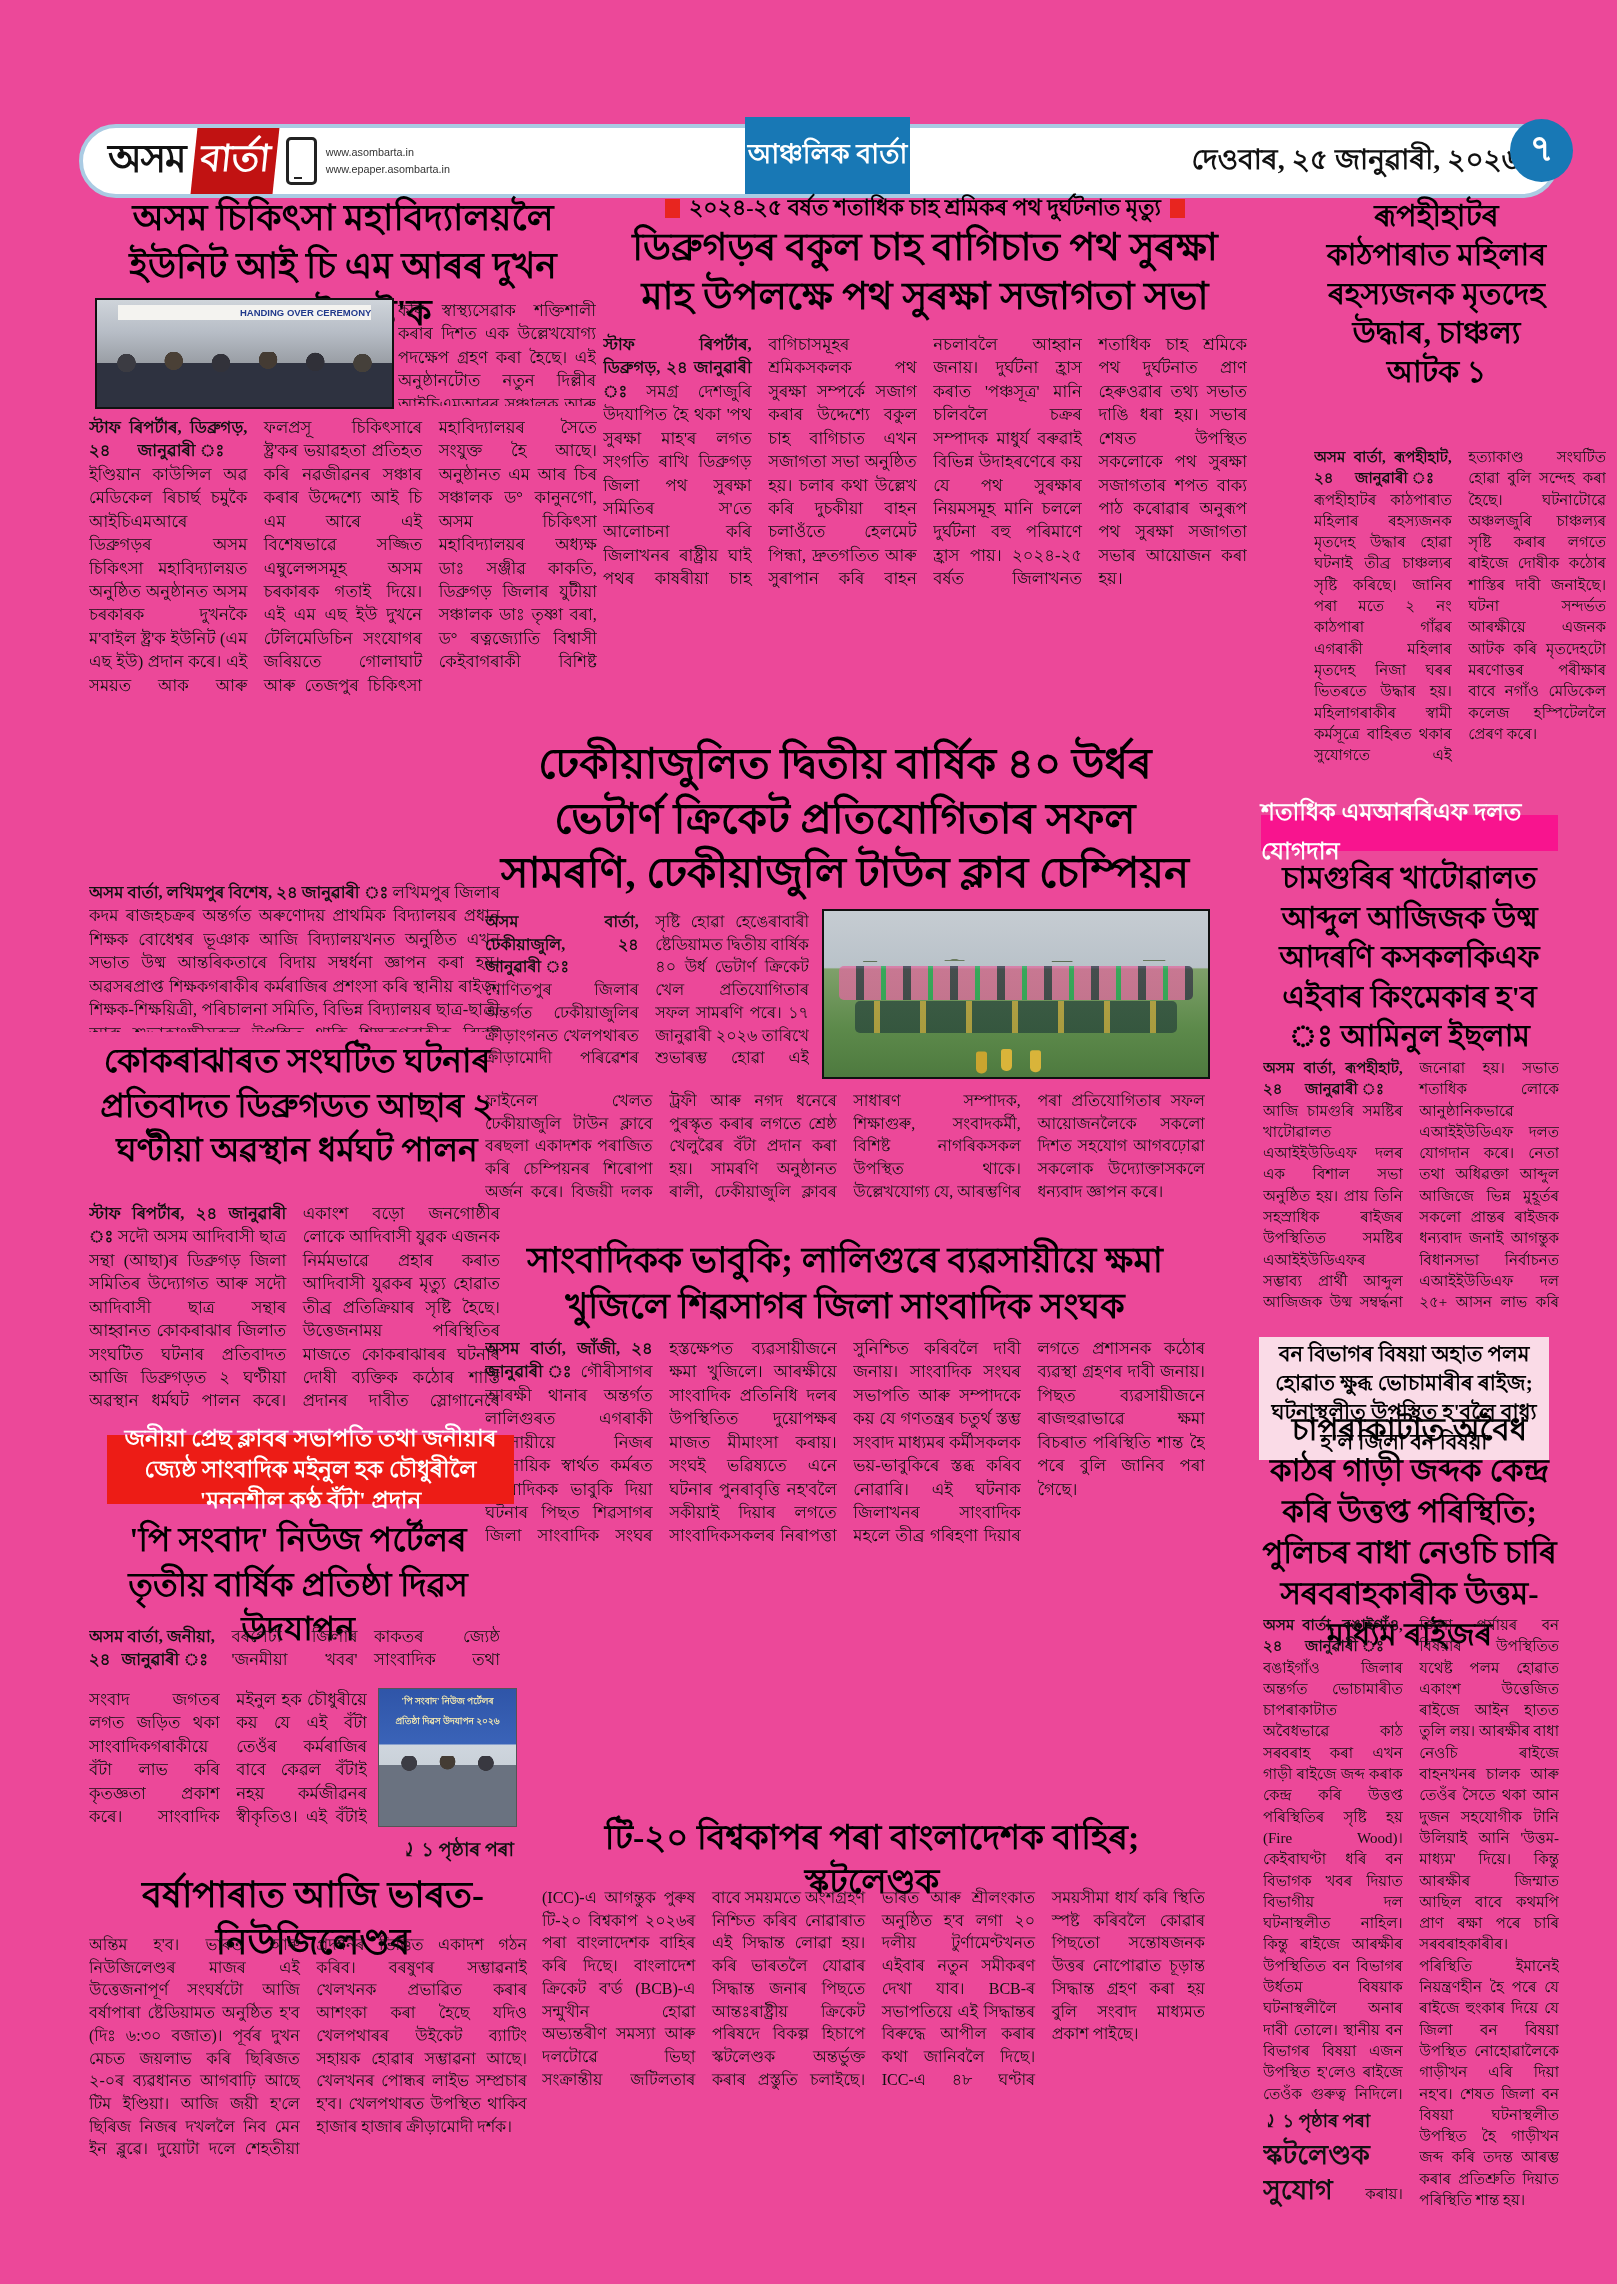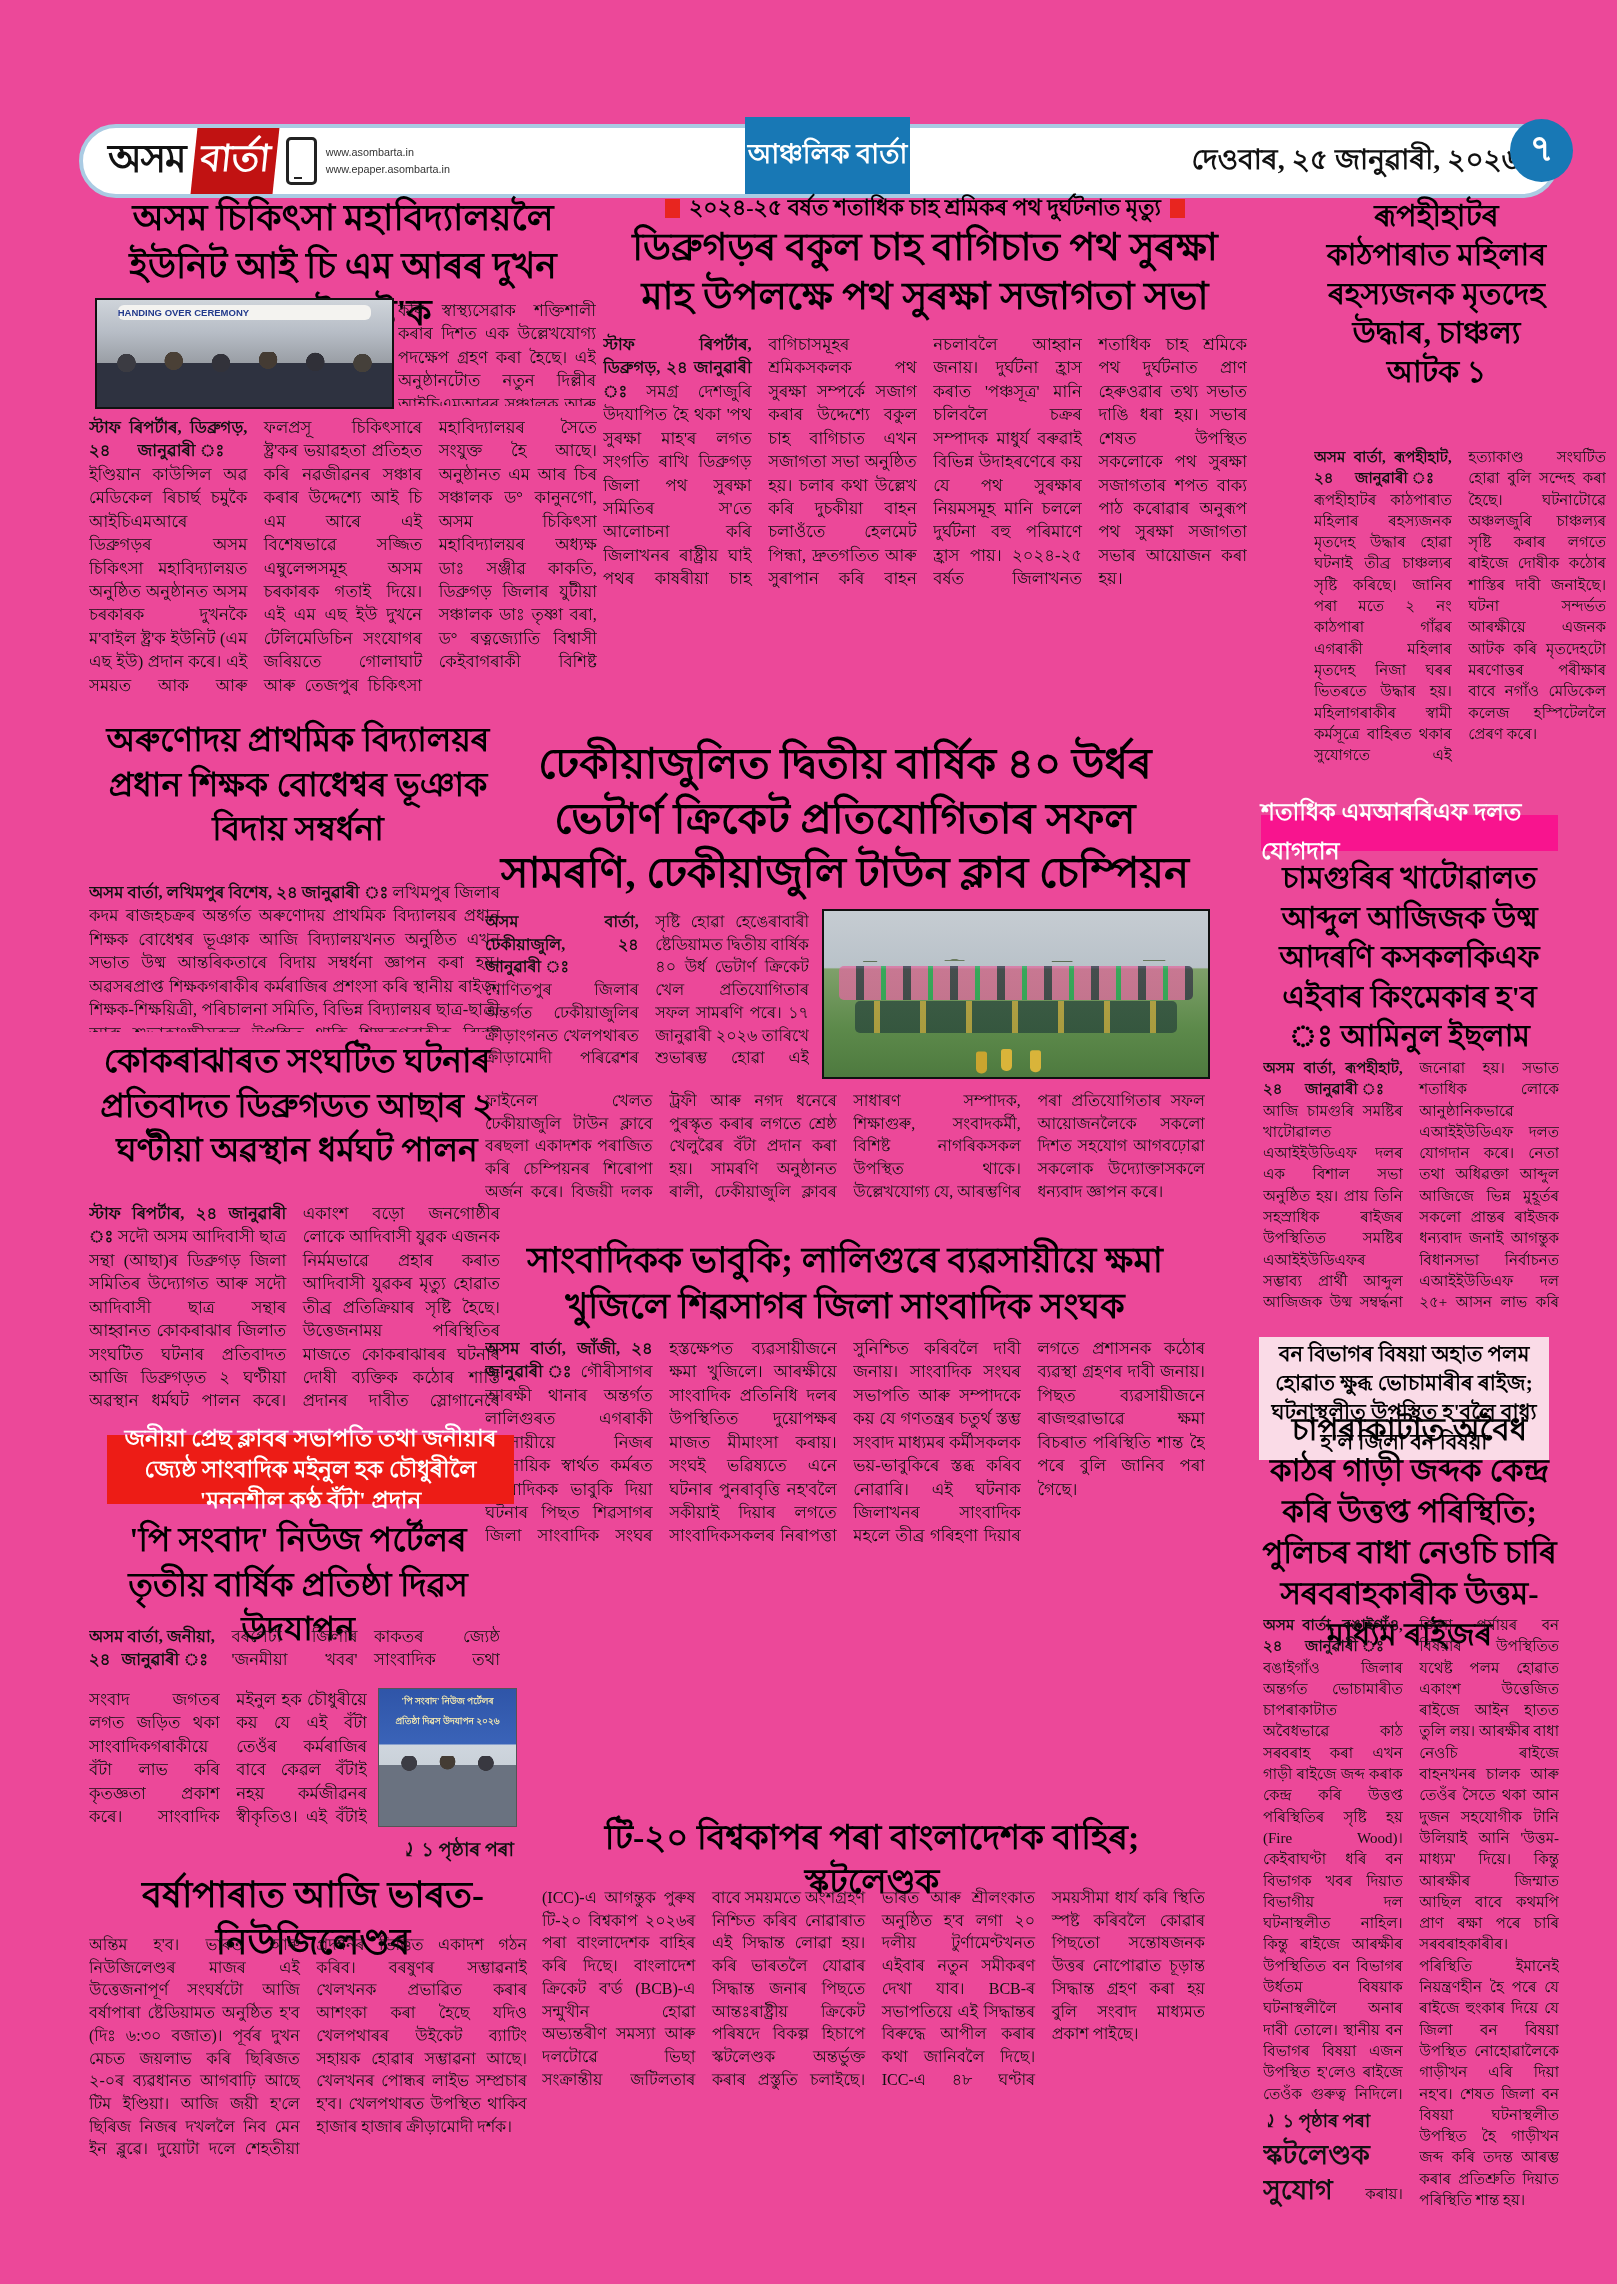--- a/index.html
+++ b/index.html
@@ -26,21 +26,21 @@
           display:flex;align-items:center;justify-content:center;font-size:27px;font-weight:bold;text-align:center;}
   .mh-date{right:133px;top:138px;font-size:28px;font-weight:bold;position:absolute;}
   .mh-page{left:1510px;top:119px;width:63px;height:63px;border-radius:50%;background:#1878b5;color:#fff;
            display:flex;align-items:center;justify-content:center;font-size:37px;font-weight:bold;}
 
   
   .a1h{left:89px;top:195px;width:508px;font-size:36px;line-height:1.32;}
   .ph1{left:95px;top:298px;width:295px;height:107px;border:2.5px solid #111;
        background:linear-gradient(180deg,#cfd4da 0%,#b7bdc6 30%,#8e9298 70%,#5b5f66 100%);overflow:hidden;}
   .ph1 .banner{margin:5px auto 0;width:86%;background:#f4f3f0;color:#223a8c;font-family:"Liberation Sans",sans-serif;
-       font-weight:bold;font-size:9.5px;text-align:left;padding:1.9px 0;border-radius:6px;}
+       font-weight:bold;font-size:9.5px;text-align:right;padding:1.9px 0;}
   .ph1 .people{position:absolute;bottom:0;left:0;width:100%;height:55px;
        background:radial-gradient(circle at 10% 20%,#3b3b42 0 9px,transparent 9.5px),
                   radial-gradient(circle at 26% 16%,#4a4036 0 9px,transparent 9.5px),
                   radial-gradient(circle at 42% 20%,#32323a 0 9px,transparent 9.5px),
                   radial-gradient(circle at 58% 14%,#443b33 0 9px,transparent 9.5px),
                   radial-gradient(circle at 74% 18%,#303038 0 9px,transparent 9.5px),
                   radial-gradient(circle at 90% 20%,#45403a 0 9px,transparent 9.5px),
                   linear-gradient(180deg,transparent 0 11.4px,#2e3240 11.4px);}
   .a1side{left:398px;top:299px;width:198px;height:107px;}
   .a1body{left:89px;top:416px;width:508px;height:287px;}
@@ -188,21 +188,20 @@
 
   <div class="abs hl a5h">সাংবাদিকক ভাবুকি; লালিগুৰে ব্যৱসায়ীয়ে ক্ষমা খুজিলে শিৱসাগৰ জিলা সাংবাদিক সংঘক</div>
   <div class="abs bt cols4 a5body">
     <b>অসম বাৰ্তা, জাঁজী, ২৪ জানুৱাৰী ঃ</b>
     <span>গৌৰীসাগৰ আৰক্ষী থানাৰ অন্তৰ্গত লালিগুৰত এগৰাকী ব্যৱসায়ীয়ে নিজৰ ব্যৱসায়িক স্বাৰ্থত কৰ্মৰত সাংবাদিকক ভাবুকি দিয়া ঘটনাৰ পিছত শিৱসাগৰ জিলা সাংবাদিক সংঘৰ হস্তক্ষেপত ব্যৱসায়ীজনে ক্ষমা খুজিলে। আৰক্ষীয়ে সাংবাদিক প্ৰতিনিধি দলৰ উপস্থিতিত দুয়োপক্ষৰ মাজত মীমাংসা কৰায়। সংঘই ভৱিষ্যতে এনে ঘটনাৰ পুনৰাবৃত্তি নহ'বলৈ সকীয়াই দিয়াৰ লগতে সাংবাদিকসকলৰ নিৰাপত্তা সুনিশ্চিত কৰিবলৈ দাবী জনায়। সাংবাদিক সংঘৰ সভাপতি আৰু সম্পাদকে কয় যে গণতন্ত্ৰৰ চতুৰ্থ স্তম্ভ সংবাদ মাধ্যমৰ কৰ্মীসকলক ভয়-ভাবুকিৰে স্তব্ধ কৰিব নোৱাৰি। এই ঘটনাক জিলাখনৰ সাংবাদিক মহলে তীব্ৰ গৰিহণা দিয়াৰ লগতে প্ৰশাসনক কঠোৰ ব্যৱস্থা গ্ৰহণৰ দাবী জনায়। পিছত ব্যৱসায়ীজনে ৰাজহুৱাভাৱে ক্ষমা বিচৰাত পৰিস্থিতি শান্ত হৈ পৰে বুলি জানিব পৰা গৈছে।</span>
   </div>
 
   <div class="abs hl a6h">টি-২০ বিশ্বকাপৰ পৰা বাংলাদেশক বাহিৰ; স্কটলেণ্ডক</div>
   <div class="abs bt cols4 a6body">(ICC)-এ আগন্তুক পুৰুষ টি-২০ বিশ্বকাপ ২০২৬ৰ পৰা বাংলাদেশক বাহিৰ কৰি দিছে। বাংলাদেশ ক্ৰিকেট ব'ৰ্ড (BCB)-এ সন্মুখীন হোৱা অভ্যন্তৰীণ সমস্যা আৰু দলটোৱে ভিছা সংক্ৰান্তীয় জটিলতাৰ বাবে সময়মতে অংশগ্ৰহণ নিশ্চিত কৰিব নোৱাৰাত এই সিদ্ধান্ত লোৱা হয়। কৰি ভাৰতলৈ যোৱাৰ সিদ্ধান্ত জনাৰ পিছতে আন্তঃৰাষ্ট্ৰীয় ক্ৰিকেট পৰিষদে বিকল্প হিচাপে স্কটলেণ্ডক অন্তৰ্ভুক্ত কৰাৰ প্ৰস্তুতি চলাইছে। ভাৰত আৰু শ্ৰীলংকাত অনুষ্ঠিত হ'ব লগা ২০ দলীয় টুৰ্ণামেণ্টখনত এইবাৰ নতুন সমীকৰণ দেখা যাব। BCB-ৰ সভাপতিয়ে এই সিদ্ধান্তৰ বিৰুদ্ধে আপীল কৰাৰ কথা জানিবলৈ দিছে। ICC-এ ৪৮ ঘণ্টাৰ সময়সীমা ধাৰ্য কৰি স্থিতি স্পষ্ট কৰিবলৈ কোৱাৰ পিছতো সন্তোষজনক উত্তৰ নোপোৱাত চূড়ান্ত সিদ্ধান্ত গ্ৰহণ কৰা হয় বুলি সংবাদ মাধ্যমত প্ৰকাশ পাইছে।</div>
 
-  <div class="abs hl a7h">অৰুণোদয় প্ৰাথমিক বিদ্যালয়ৰ প্ৰধান শিক্ষক বোধেশ্বৰ ভূঞাক বিদায় সম্বৰ্ধনা</div>
   <div class="abs bt a7body">
     <b>অসম বাৰ্তা, লখিমপুৰ বিশেষ, ২৪ জানুৱাৰী ঃ</b>
     <span>লখিমপুৰ জিলাৰ কদম ৰাজহচক্ৰৰ অন্তৰ্গত অৰুণোদয় প্ৰাথমিক বিদ্যালয়ৰ প্ৰধান শিক্ষক বোধেশ্বৰ ভূঞাক আজি বিদ্যালয়খনত অনুষ্ঠিত এখন সভাত উষ্ম আন্তৰিকতাৰে বিদায় সম্বৰ্ধনা জ্ঞাপন কৰা হয়। অৱসৰপ্ৰাপ্ত শিক্ষকগৰাকীৰ কৰ্মৰাজিৰ প্ৰশংসা কৰি স্থানীয় ৰাইজ, শিক্ষক-শিক্ষয়িত্ৰী, পৰিচালনা সমিতি, বিভিন্ন বিদ্যালয়ৰ ছাত্ৰ-ছাত্ৰী আৰু শুভাকাংক্ষীসকল উপস্থিত থাকি শিক্ষকগৰাকীক বিদায় সম্বৰ্ধনা জনোৱা হয়। সভাত শিক্ষকগৰাকীৰ পত্নীকে ধৰি পৰিয়ালবৰ্গকো সম্বৰ্ধনা জনোৱা হয়।</span>
   </div>
 
   <div class="abs hl a8h">কোকৰাঝাৰত সংঘটিত ঘটনাৰ প্ৰতিবাদত ডিব্ৰুগডত আছাৰ ২ ঘণ্টীয়া অৱস্থান ধৰ্মঘট পালন</div>
   <div class="abs bt cols2 a8body">
     <b>স্টাফ ৰিপৰ্টাৰ, ২৪ জানুৱাৰী ঃ</b>
     <span>সদৌ অসম আদিবাসী ছাত্ৰ সন্থা (আছা)ৰ ডিব্ৰুগড় জিলা সমিতিৰ উদ্যোগত আৰু সদৌ আদিবাসী ছাত্ৰ সন্থাৰ আহ্বানত কোকৰাঝাৰ জিলাত সংঘটিত ঘটনাৰ প্ৰতিবাদত আজি ডিব্ৰুগড়ত ২ ঘণ্টীয়া অৱস্থান ধৰ্মঘট পালন কৰে। একাংশ বড়ো জনগোষ্ঠীৰ লোকে আদিবাসী যুৱক এজনক নিৰ্মমভাৱে প্ৰহাৰ কৰাত আদিবাসী যুৱকৰ মৃত্যু হোৱাত তীব্ৰ প্ৰতিক্ৰিয়াৰ সৃষ্টি হৈছে। উত্তেজনাময় পৰিস্থিতিৰ মাজতে কোকৰাঝাৰৰ ঘটনাৰ দোষী ব্যক্তিক কঠোৰ শাস্তি প্ৰদানৰ দাবীত স্লোগানেৰে পৰিৱেশ উত্তাল কৰি তোলে আদিবাসী যুৱক মুখ্য হোৱাত এই কথা জানিবলৈ দিয়ে।</span>
   </div>

